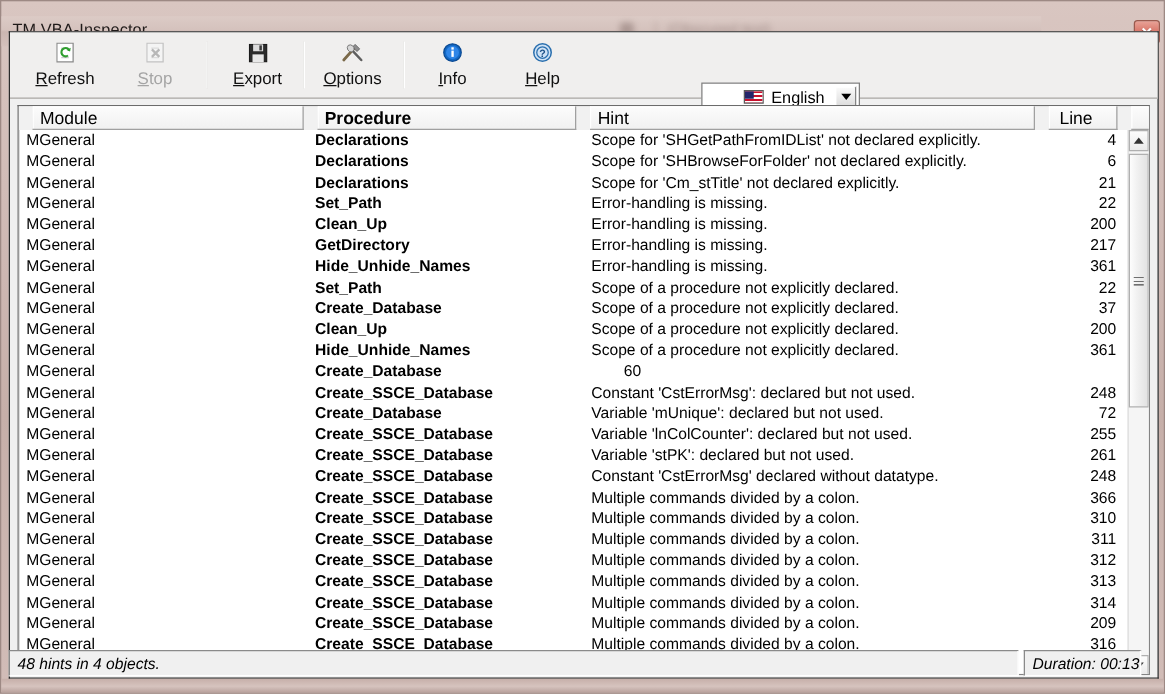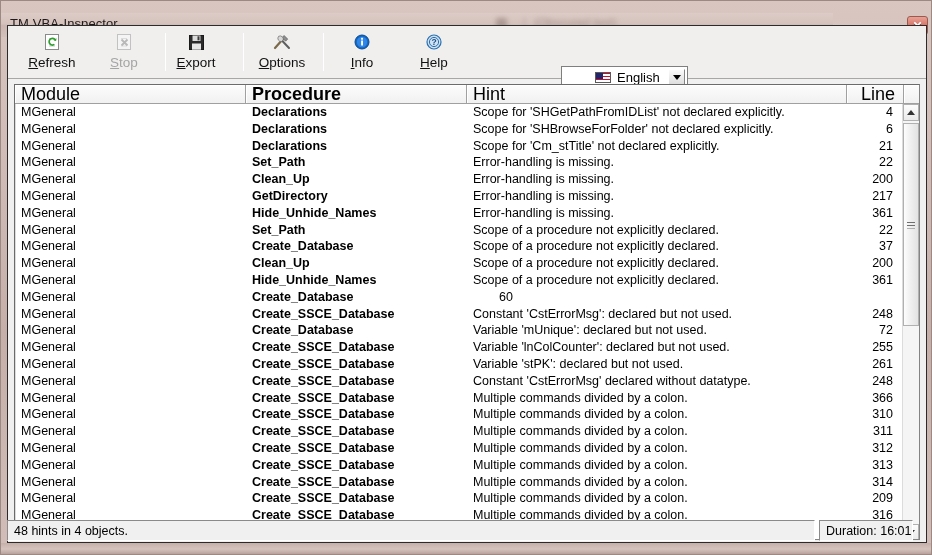--- a/index.html
+++ b/index.html
@@ -204,29 +204,30 @@
     width: 906px; height: 19px;
     background: #f1f1f1;
     display: flex;
   }
   .hcell {
     position: relative;
     height: 19px;
     background: linear-gradient(to bottom, #fcfcfc 0%, #f1f1f1 100%);
     border-right: 1px solid #a0a0a0;
     border-bottom: 1px solid #a0a0a0;
-    font-size: 18px;
+    font-size: 14px;
     color: #000000;
     display: flex;
     align-items: center;
     padding-left: 6px;
     cursor: pointer;
     box-shadow: inset 0 1px 0 #ffffff, inset 1px 0 0 #ffffff;
-  }
-  .hcell.num { justify-content: flex-end; padding-right: 8px; padding-left: 0; }
+    margin-left: 11px;
+  }
+  .hcell.num { justify-content: flex-end; padding-right: 19px; padding-left: 0; }
 
   #lv-body {
     position: absolute;
     left: 0; top: 19px;
     width: 889px; height: 437px;
     overflow: hidden;
     background: #ffffff;
   }
   .row {
     display: flex;
@@ -300,21 +301,21 @@
     transform: translate(-50%, -50%);
     width: 8px; height: 7px;
     background: repeating-linear-gradient(to bottom,
       #6f6f6f 0px, #6f6f6f 1px, transparent 1px, transparent 3px);
   }
 
   
   #statusbar {
     position: absolute;
     left: 6px; top: 519px;
-    width: 906px; height: 21px;
+    width: 906px; height: 21px; font-style: italic;
   }
   .sb-panel {
     position: absolute;
     top: 0; height: 21px;
     background: #f0f0f0;
     border: 1px solid #ffffff;
     border-top-color: #8a8a8a;
     border-left-color: #8a8a8a;
     display: flex; align-items: center;
     font-size: 12.5px;
@@ -380,21 +381,21 @@
             <path d="M4 4.5 h6 M4 12 h6" stroke="#c9c9c9" stroke-width="1"></path>
             <path d="M10.5 6.5 a3.3 3.3 0 1 0 -1.1 3.9" fill="none" stroke="#2f9e2f" stroke-width="1.7"></path>
             <path d="M11.6 4.2 l-0.6 2.9 -2.7 -1.1 z" fill="#2f9e2f"></path>
           </svg>
         </span>
         <span class="tb-label"><u>R</u>efresh</span>
       </div>
 
       <div class="tb-sep" style="left:157px"></div>
 
-      <div class="tb-btn" style="left:152px">
+      <div class="tb-btn" style="left:162px">
         <span class="tb-icon">
           <svg width="15" height="15" viewBox="0 0 15 15">
             <rect x="0.5" y="0.5" width="14" height="14" fill="#2b2b2b" stroke="#1a1a1a"></rect>
             <rect x="3.5" y="0.5" width="8" height="5.5" fill="#dcdcdc"></rect>
             <rect x="8.5" y="1.3" width="2" height="4" fill="#3a3a3a"></rect>
             <rect x="3" y="8.5" width="9" height="6.2" fill="#e8e8e8"></rect>
           </svg>
         </span>
         <span class="tb-label"><u>E</u>xport</span>
       </div>
@@ -621,18 +622,18 @@
         </div>
         <div class="sb-btn" id="sb-down">
           <span class="caret-down-sm"></span>
         </div>
       </div>
     </div>
   </div>
 
   <div id="statusbar">
     <div class="sb-panel" id="sb-hints">48 hints in 4 objects.</div>
-    <div class="sb-panel" id="sb-duration">Duration: 16:01</div>
+    <div class="sb-panel" id="sb-duration">Duration: 00:13</div>
   </div>
 
   <div id="client-bottom-line"></div>
   <div id="bottom-edge"></div>
 </div>
 
 </body></html>

